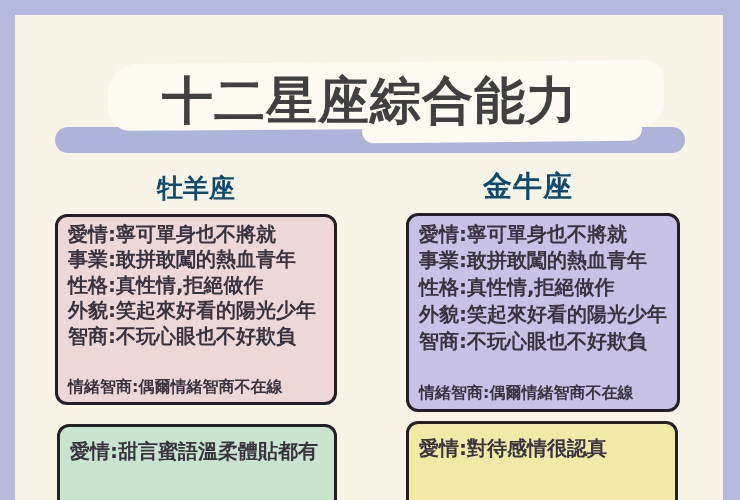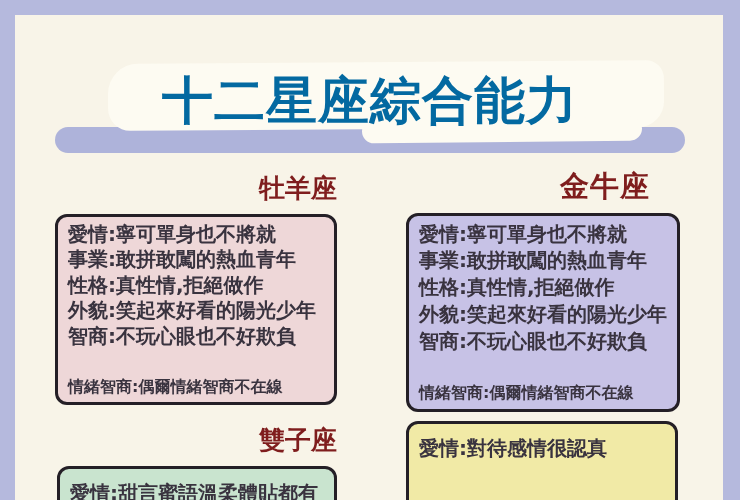--- a/index.html
+++ b/index.html
@@ -52,22 +52,22 @@
     line-height: 1.05;
     font-weight: 700;
     letter-spacing: 1px;
     z-index: 3;
   }
 
   
   .section { position: absolute; z-index: 2; }
   .section h2 {
     margin: 0 0 9px 0;
-    text-align: right;
-    color: #7f1d1d;
+    text-align: center;
+    color: #0c4a6e;
     font-weight: 700;
   }
   .section.col-left  h2 { font-size: 26px; line-height: 33px; }
   .section.col-right h2 { font-size: 29px; line-height: 36px; letter-spacing: 1px; }
 
   .card {
     box-sizing: border-box;
     border: 3px solid #241f26;
     border-radius: 12px;
     display: flex;
@@ -102,21 +102,21 @@
 
 <div class="page" style="background-color: rgb(248, 244, 232);">
 
   <div class="frame-top" style="background-color: rgb(181, 185, 221);"></div>
   <div class="frame-left" style="background-color: rgb(181, 185, 221);"></div>
   <div class="frame-right" style="background-color: rgb(181, 185, 221);"></div>
 
   <div class="title-bar" style="background-color: rgb(174, 179, 218);"></div>
   <div class="title-highlight" style="background-color: rgb(253, 251, 242);"></div>
   <div class="title-blob" style="background-color: rgb(253, 251, 242);"></div>
-  <h1 class="main-title" style="color: #0369a1; text-align: center;">十二星座綜合能力</h1>
+  <h1 class="main-title" style="color: #404040; text-align: center;">十二星座綜合能力</h1>
 
   <div class="section col-left sec-aries">
     <h2>牡羊座</h2>
     <div class="card" style="background-color: rgb(238, 215, 216);">
       <div class="trait">愛情:寧可單身也不將就</div>
       <div class="trait">事業:敢拼敢闖的熱血青年</div>
       <div class="trait">性格:真性情,拒絕做作</div>
       <div class="trait">外貌:笑起來好看的陽光少年</div>
       <div class="trait">智商:不玩心眼也不好欺負</div>
       <div class="trait small">情緒智商:偶爾情緒智商不在線</div>
@@ -129,21 +129,20 @@
       <div class="trait">愛情:寧可單身也不將就</div>
       <div class="trait">事業:敢拼敢闖的熱血青年</div>
       <div class="trait">性格:真性情,拒絕做作</div>
       <div class="trait">外貌:笑起來好看的陽光少年</div>
       <div class="trait">智商:不玩心眼也不好欺負</div>
       <div class="trait small">情緒智商:偶爾情緒智商不在線</div>
     </div>
   </div>
 
   <div class="section col-left sec-gemini">
-    <h2>雙子座</h2>
     <div class="card" style="background-color: rgb(201, 228, 207);">
       <div class="trait">愛情:甜言蜜語溫柔體貼都有</div>
     </div>
   </div>
 
   <div class="section col-right sec-cancer">
     <div class="card" style="background-color: rgb(241, 234, 166);">
       <div class="trait">愛情:對待感情很認真</div>
     </div>
   </div>

